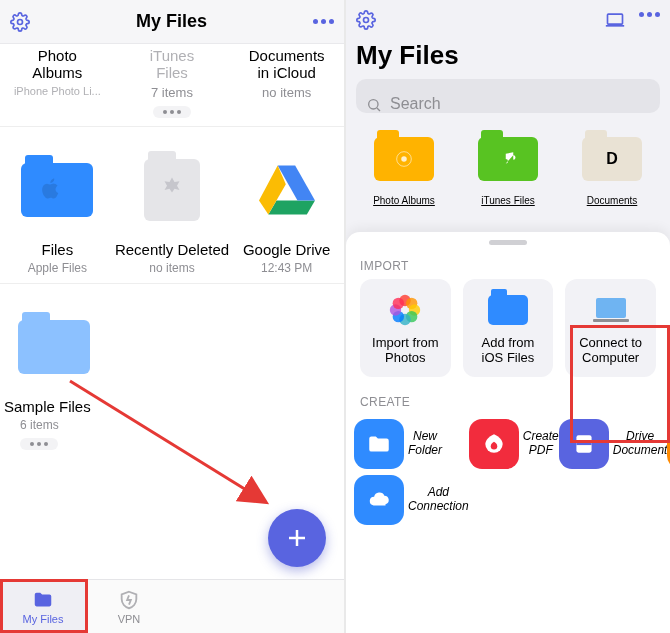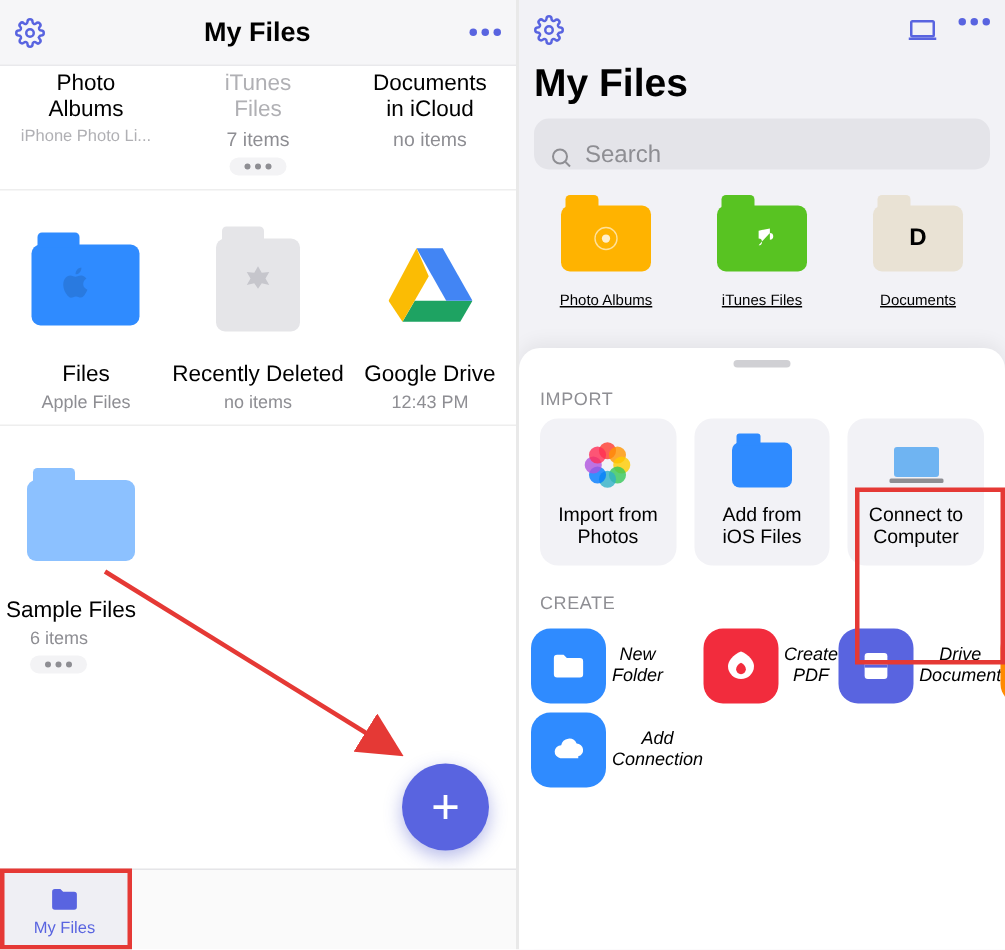--- a/index.html
+++ b/index.html
@@ -207,20 +207,27 @@
     </svg>
 
   </div>
 
   <div class="tabbar">
     <div class="tab active">
       <svg viewBox="0 0 24 24" fill="currentColor">
           <path d="M3 6a2 2 0 0 1 2-2h4l2 2h8a2 2 0 0 1 2 2v9a2 2 0 0 1-2 2H5a2 2 0 0 1-2-2V6z"></path>
         </svg>
       <div class="tab-label">My Files</div>
+    </div>
+    <div class="tab">
+      <svg viewBox="0 0 24 24" fill="none" stroke="currentColor" stroke-width="2">
+          <path d="M12 3l8 3v5c0 5-3.5 9-8 10-4.5-1-8-5-8-10V6l8-3z"></path>
+          <path d="M12 7l-2 5h4l-2 5"></path>
+        </svg>
+      <div class="tab-label">VPN</div>
     </div>
   </div>
 
   <div class="left-selected-outline"></div>
 </div>
 
 <div class="pane pane-right">
   <div class="r-top">
     <div class="r-top-row">
       <svg class="gear" viewBox="0 0 24 24" fill="none" stroke="currentColor" stroke-width="2">

